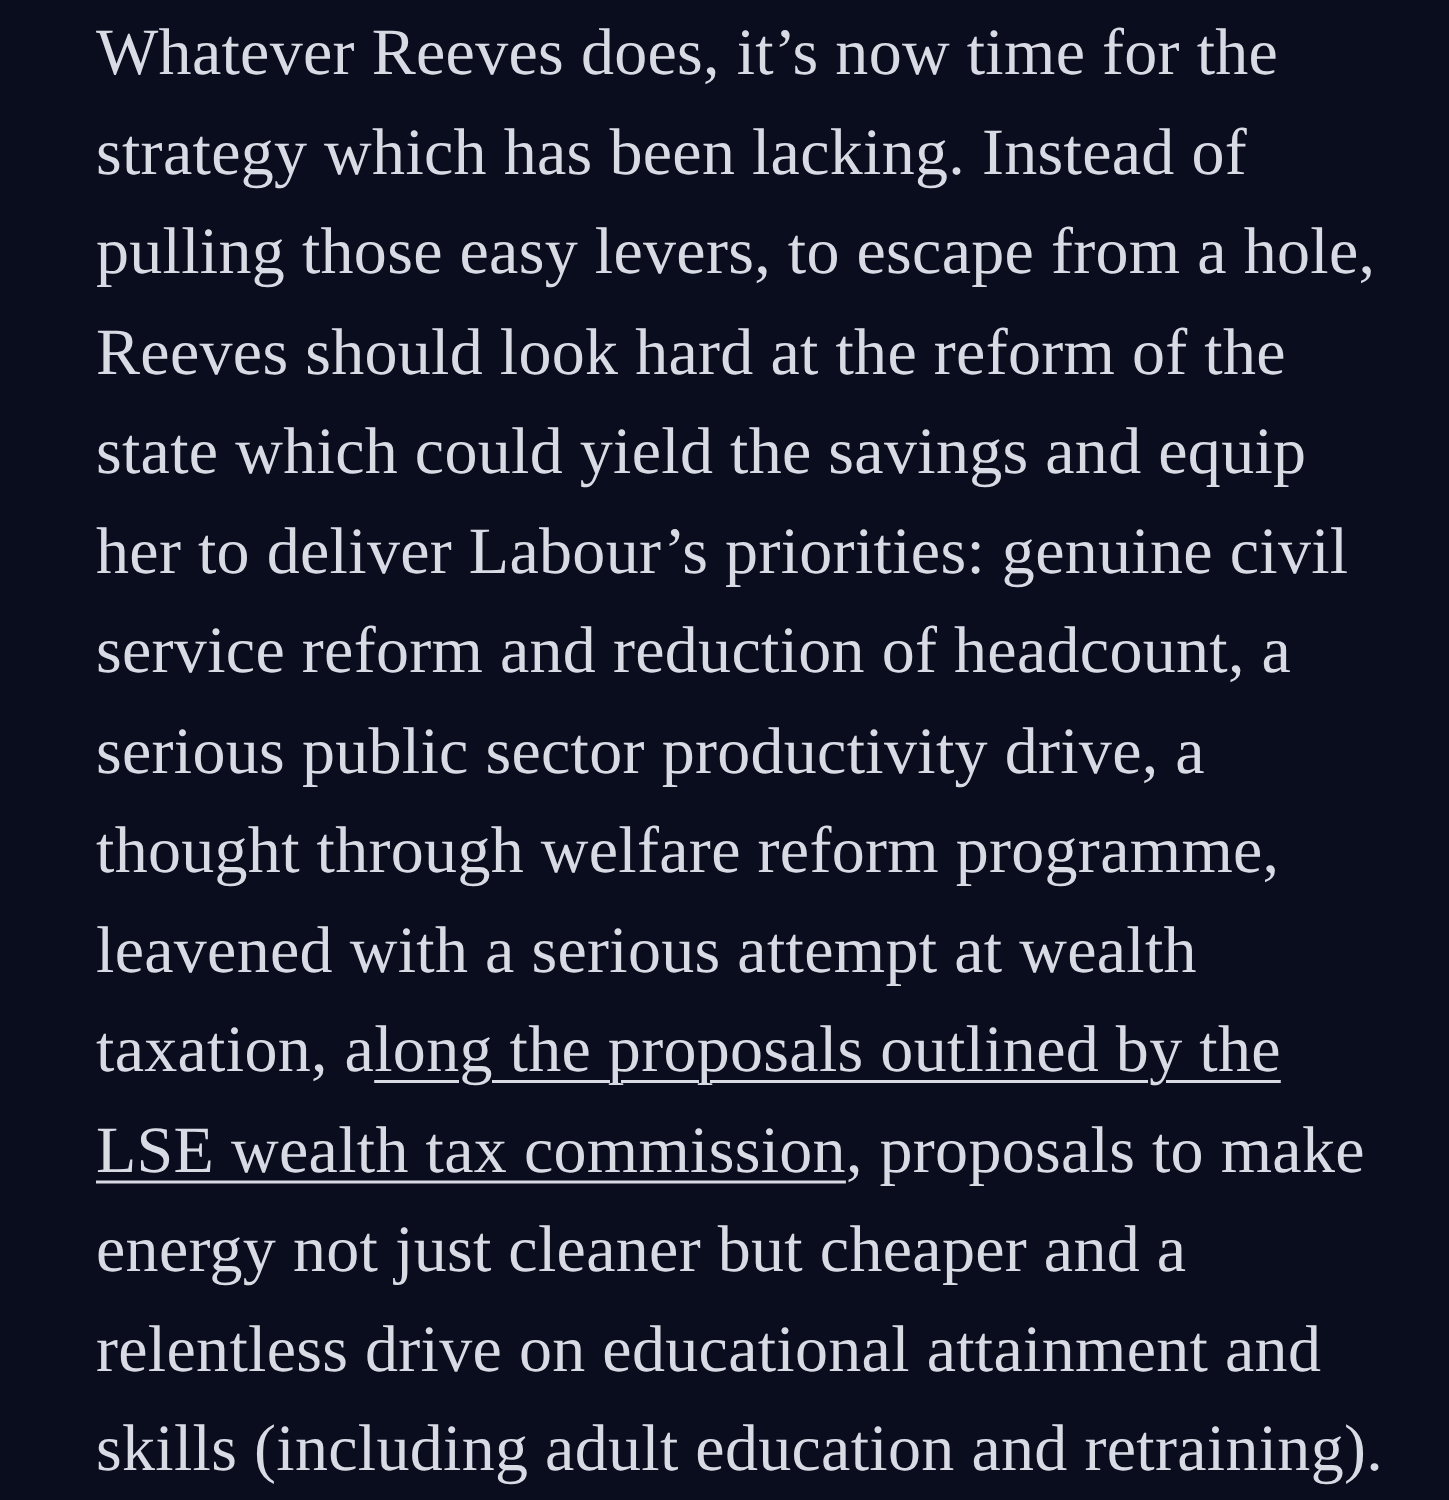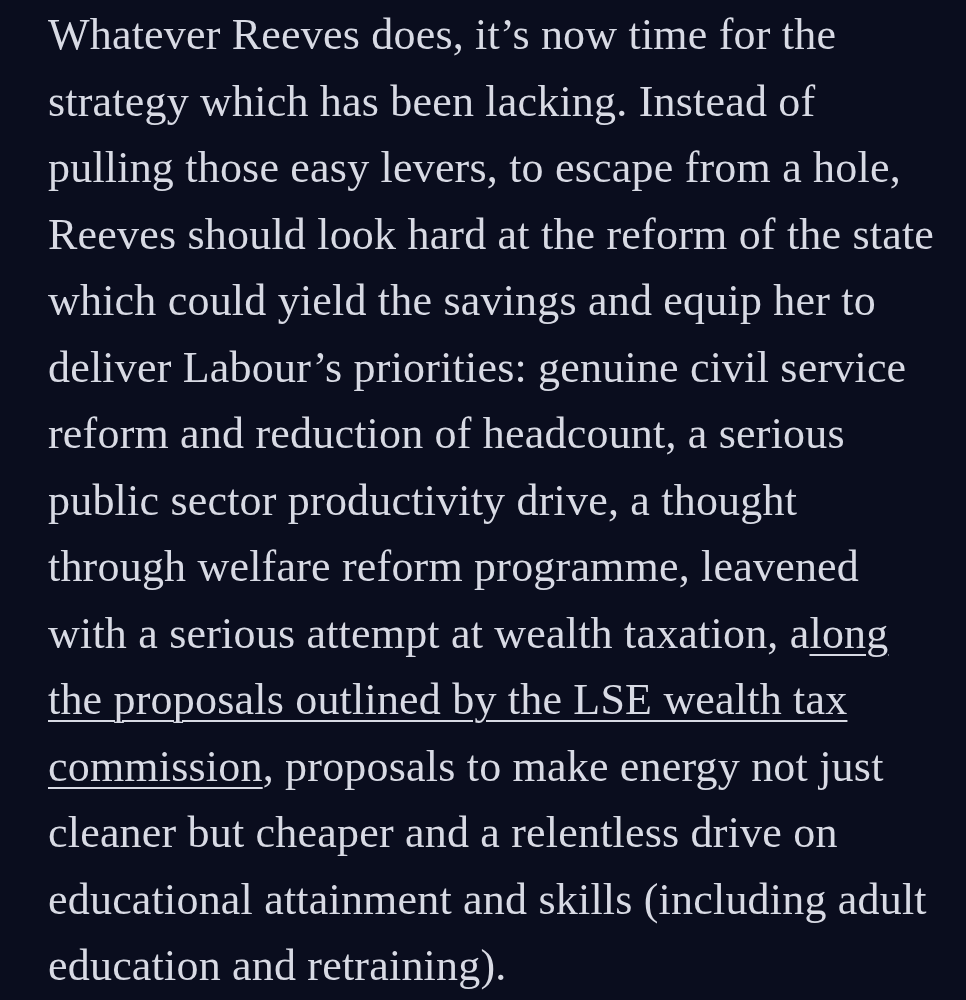--- a/index.html
+++ b/index.html
@@ -10,21 +10,21 @@
     background: #0a0d1e;
     width: 966px;
     height: 1000px;
     overflow: hidden;
     font-family: "Liberation Serif", serif;
   }
   .article-body {
     box-sizing: border-box;
     width: 966px;
     height: 1000px;
-    padding: 0 30px 0 48px;
+    padding: 0 30px 0 64px;
     display: flex;
     align-items: flex-start;
   }
   .article-paragraph {
     margin: 0;
     padding-top: 2px;
     color: #d8dae4;
     font-size: 44px;
     line-height: 66.5px;
     font-weight: 400;

